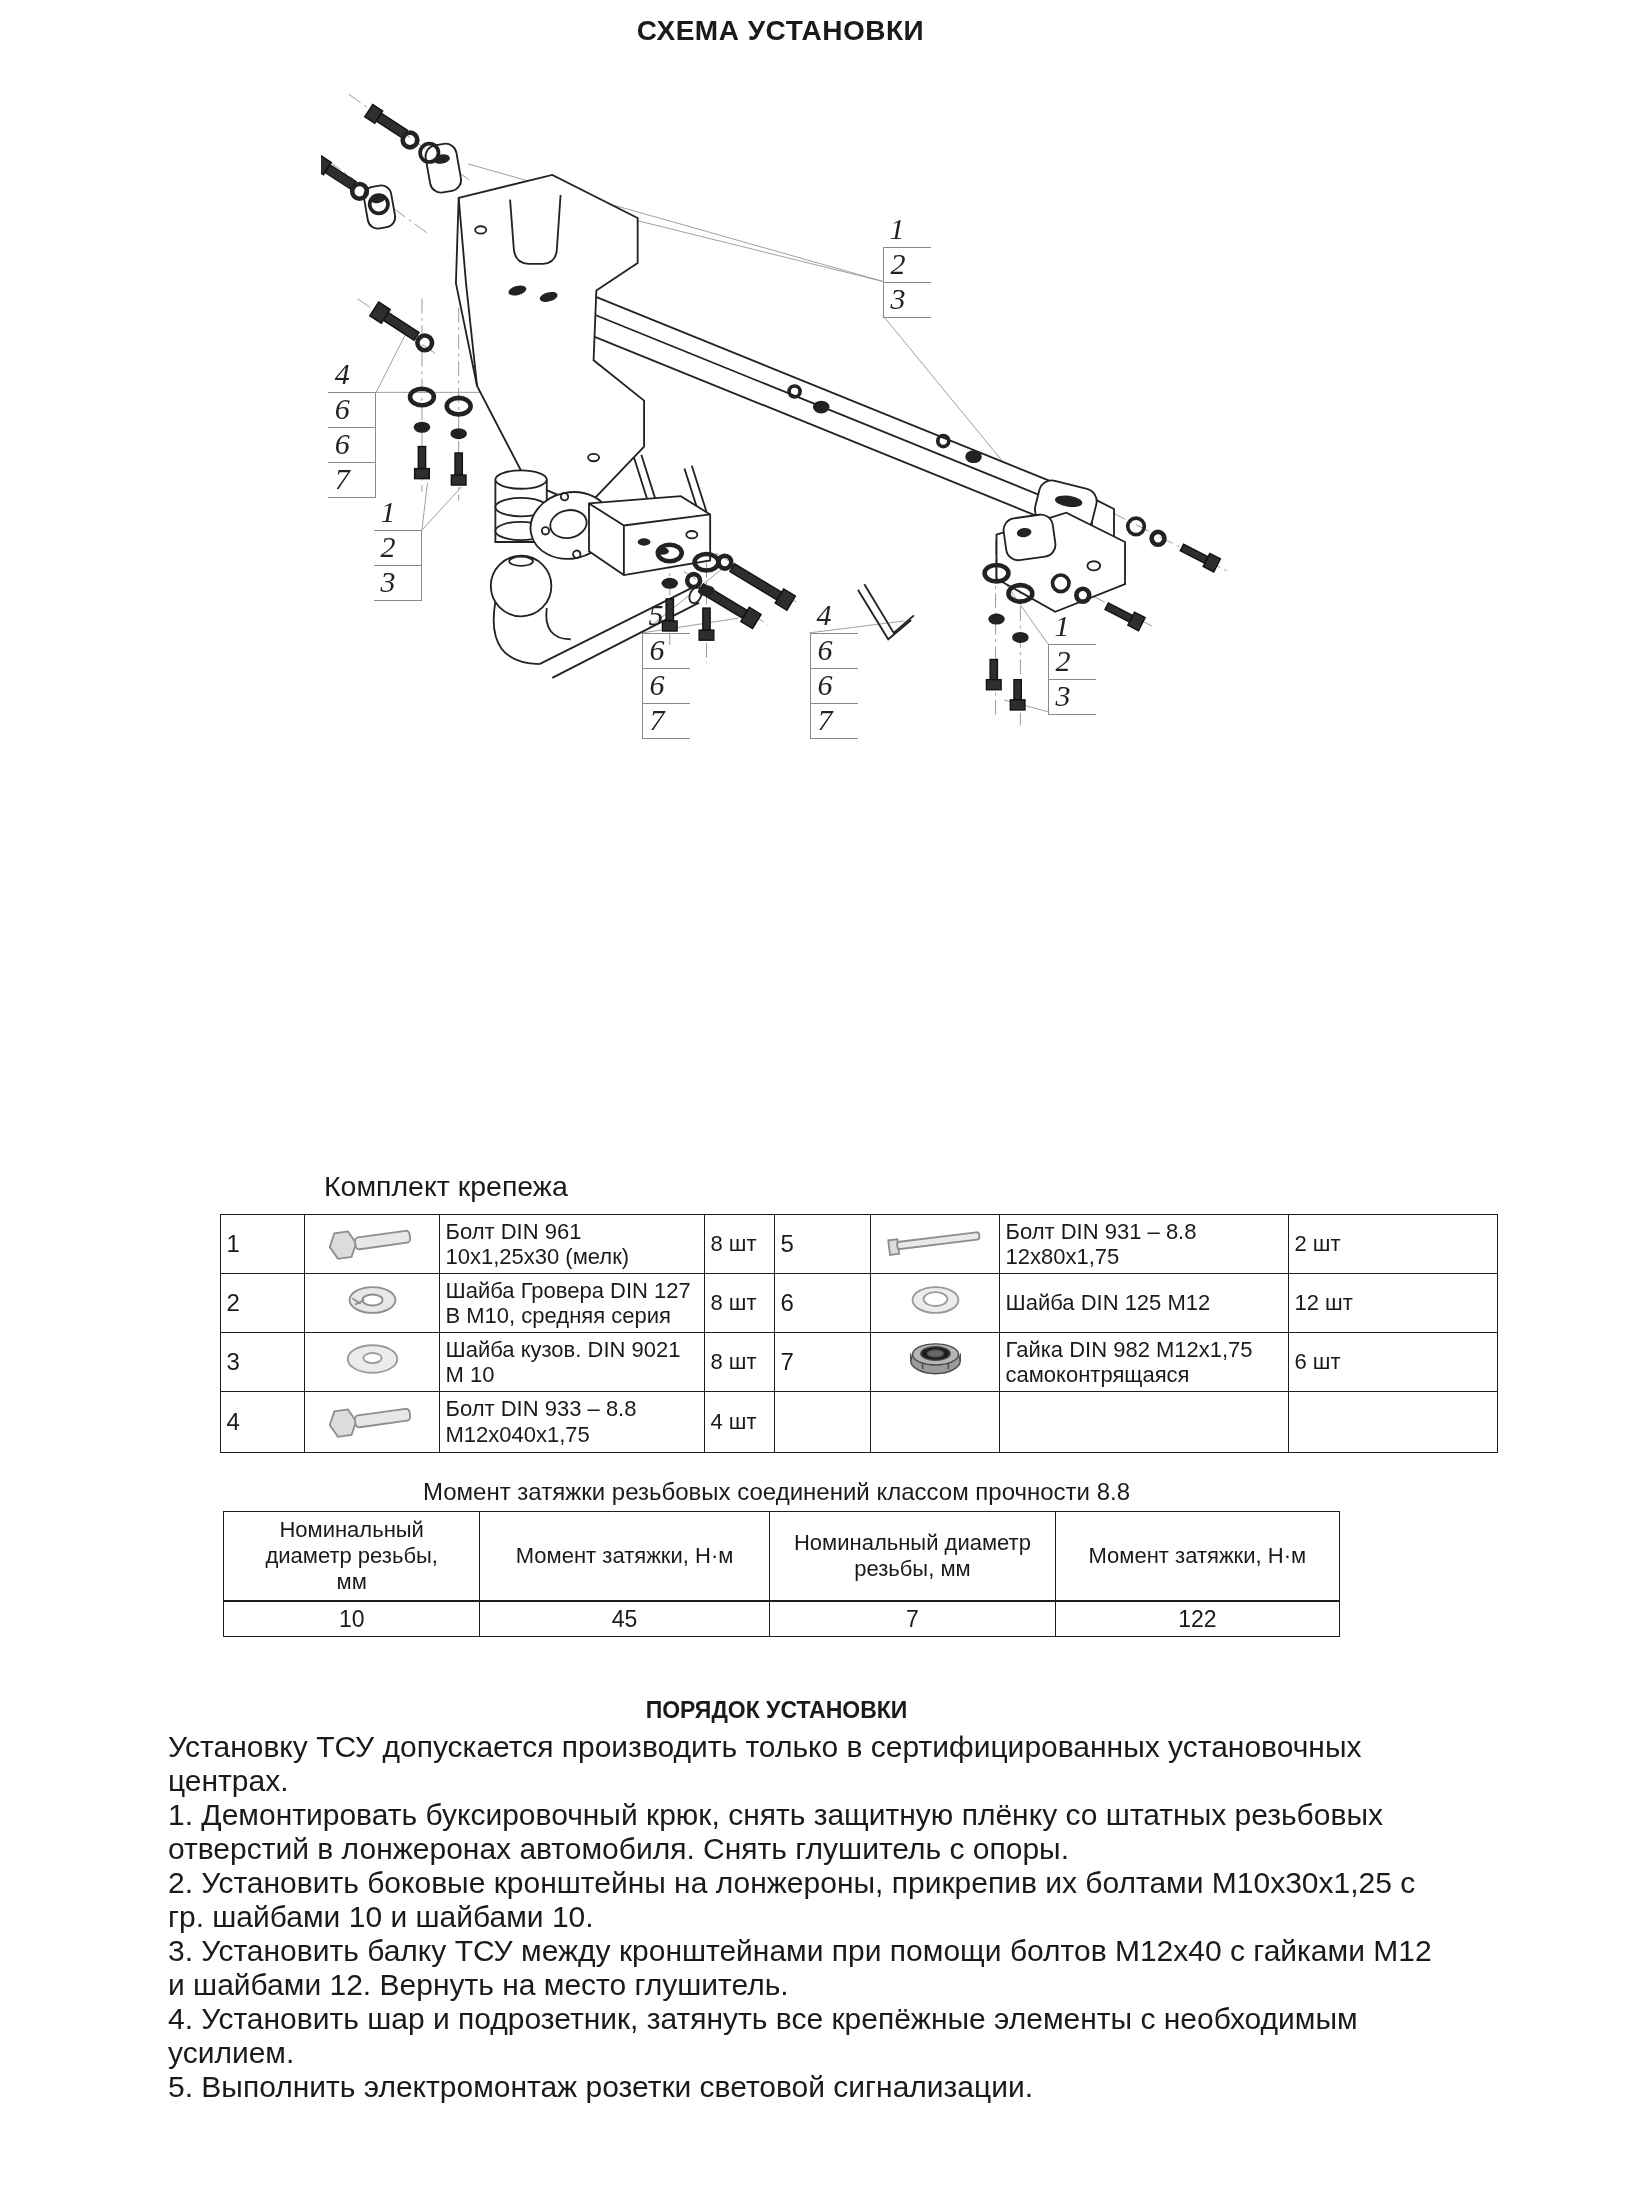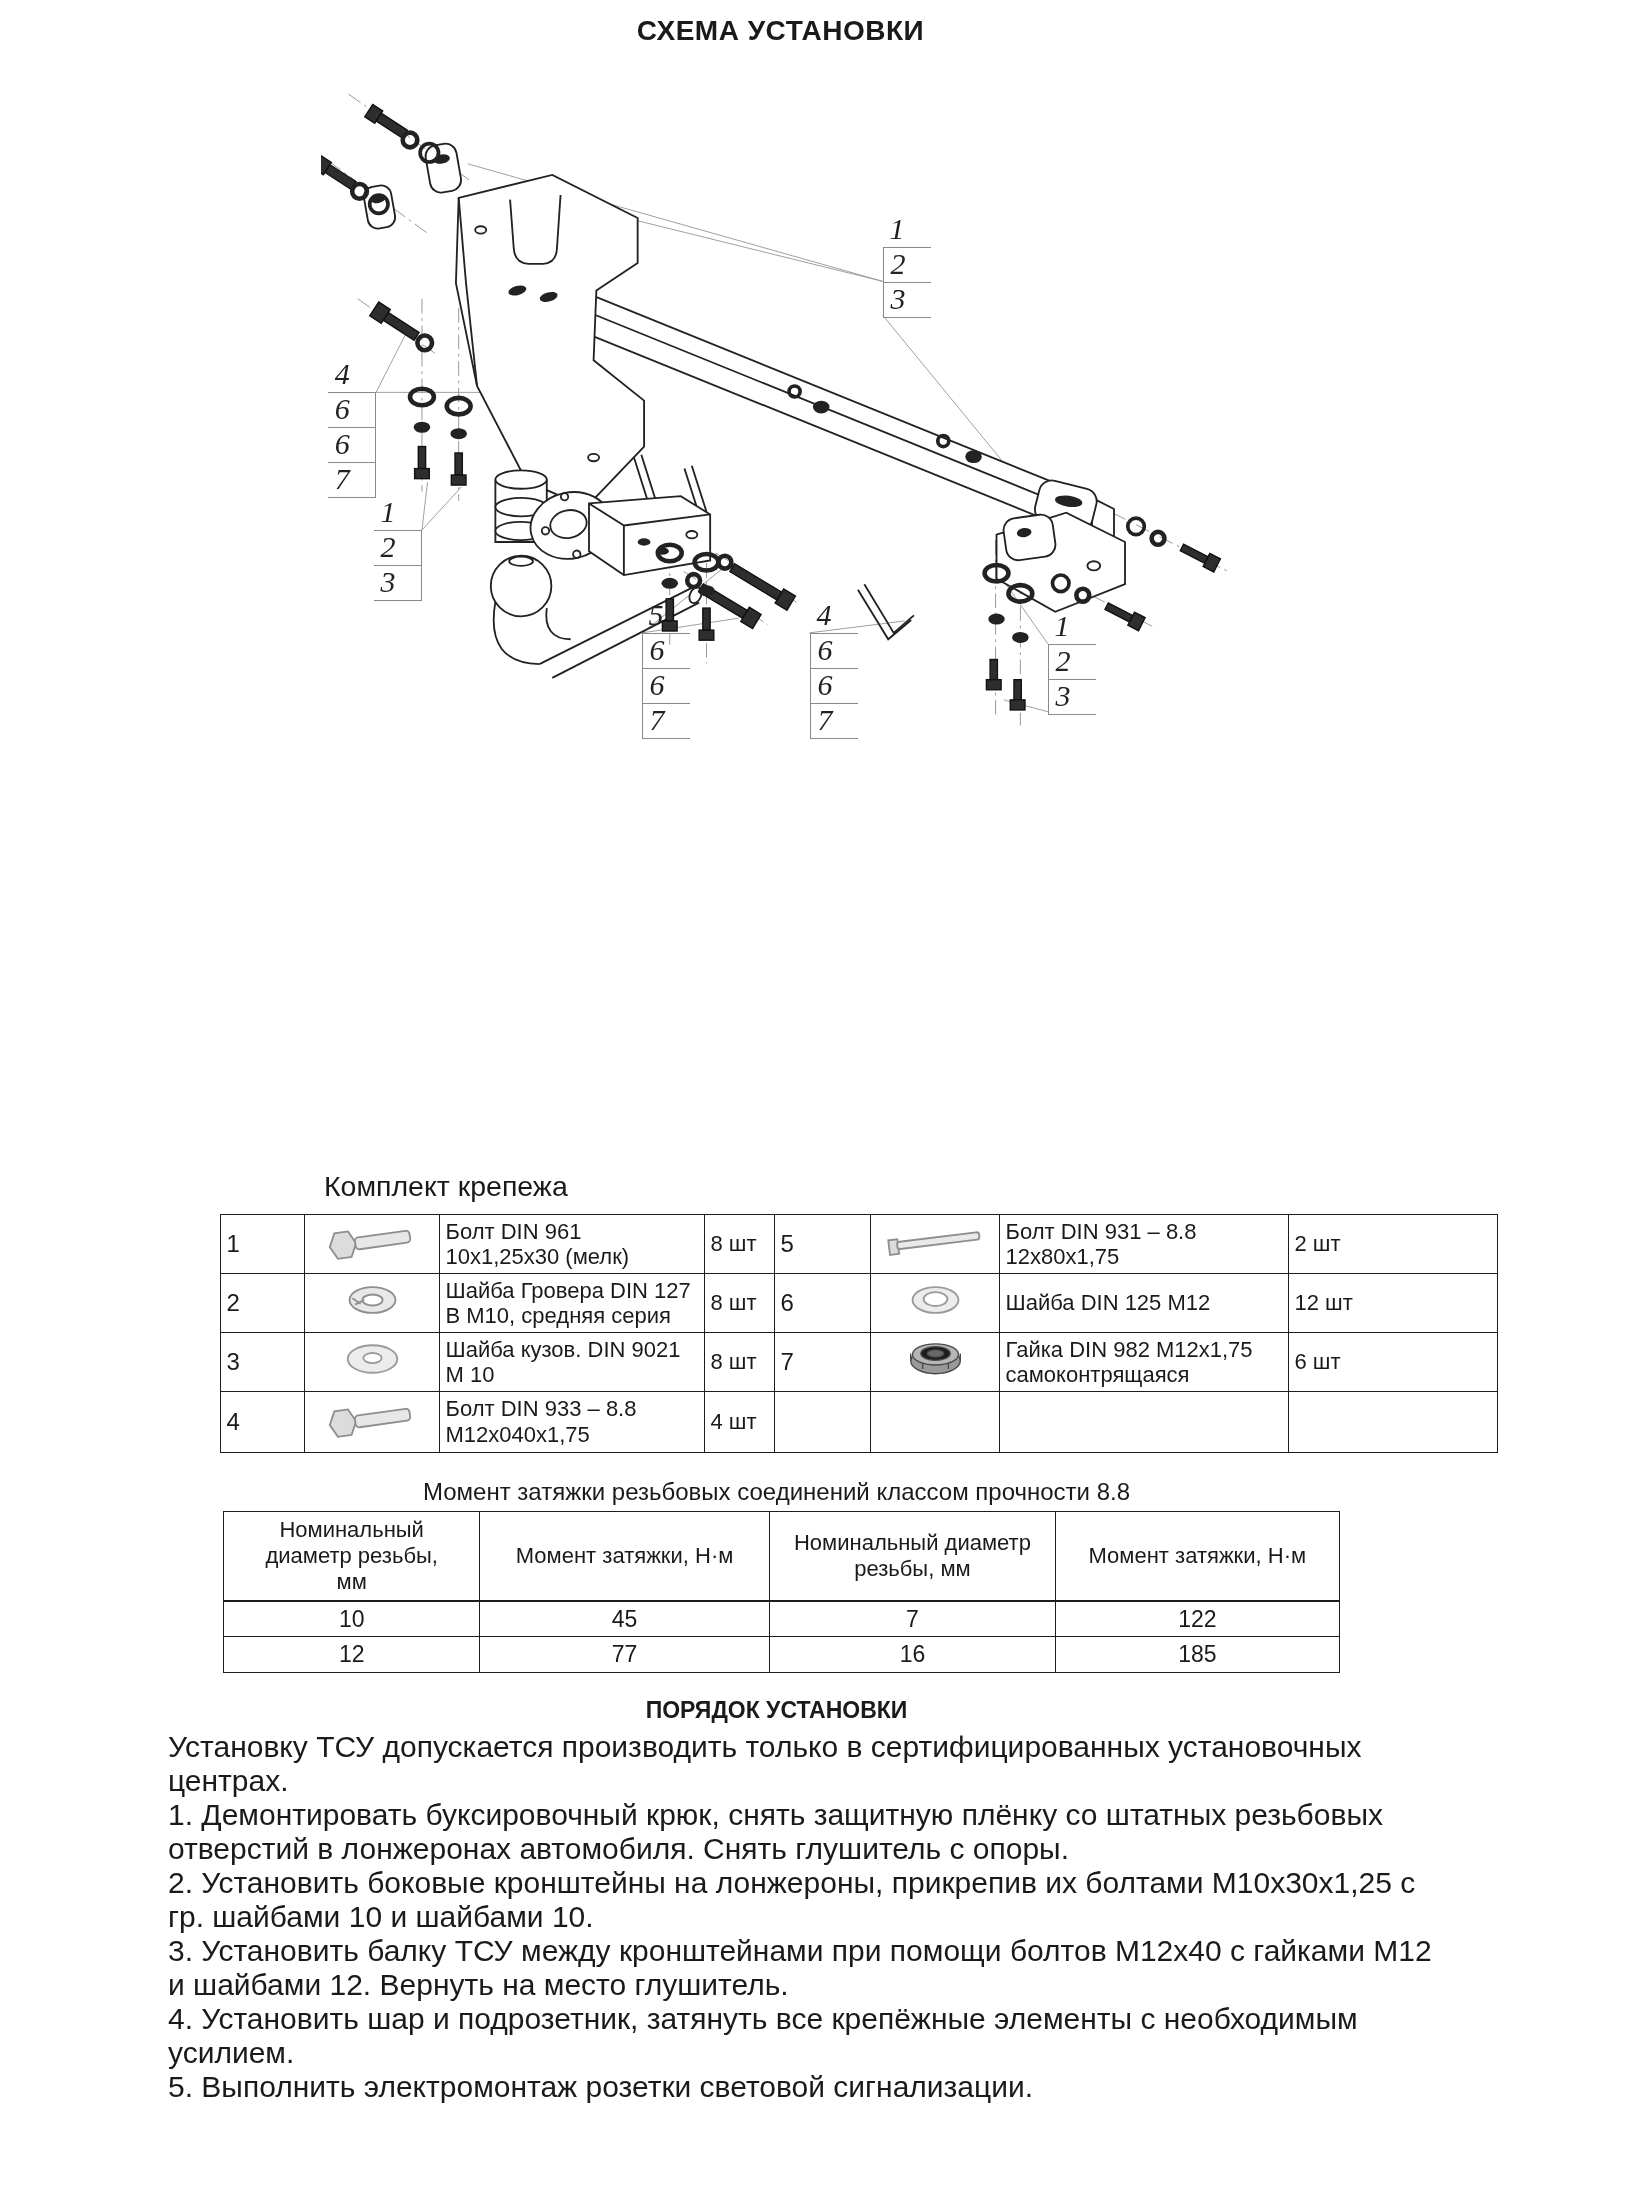--- a/index.html
+++ b/index.html
@@ -410,26 +410,20 @@
         <td class="c2">Номинальный диаметр
 резьбы, мм</td>
         <td class="c3">Момент затяжки, Н·м</td>
       </tr>
       <tr class="dt">
         <td class="c0">10</td>
         <td class="c1">45</td>
         <td class="c2">7</td>
         <td class="c3">122</td>
       </tr>
-      <tr class="dt">
-        <td class="c0">12</td>
-        <td class="c1">77</td>
-        <td class="c2">16</td>
-        <td class="c3">185</td>
-      </tr>
     </tbody>
   </table>
 
 <div class="abs install-heading">ПОРЯДОК УСТАНОВКИ</div>
 <div id="install-text" class="abs">
   <div>Установку ТСУ допускается производить только в сертифицированных установочных центрах.</div>
 <div>1. Демонтировать буксировочный крюк, снять защитную плёнку со штатных резьбовых отверстий в лонжеронах автомобиля. Снять глушитель с опоры.</div>
     <div>2. Установить боковые кронштейны на лонжероны, прикрепив их болтами М10х30х1,25 с гр. шайбами 10 и шайбами 10.</div>
     <div>3. Установить балку ТСУ между кронштейнами при помощи болтов М12х40 с гайками М12 и шайбами 12. Вернуть на место глушитель.</div>
     <div>4. Установить шар и подрозетник, затянуть все крепёжные элементы с необходимым усилием.</div>

